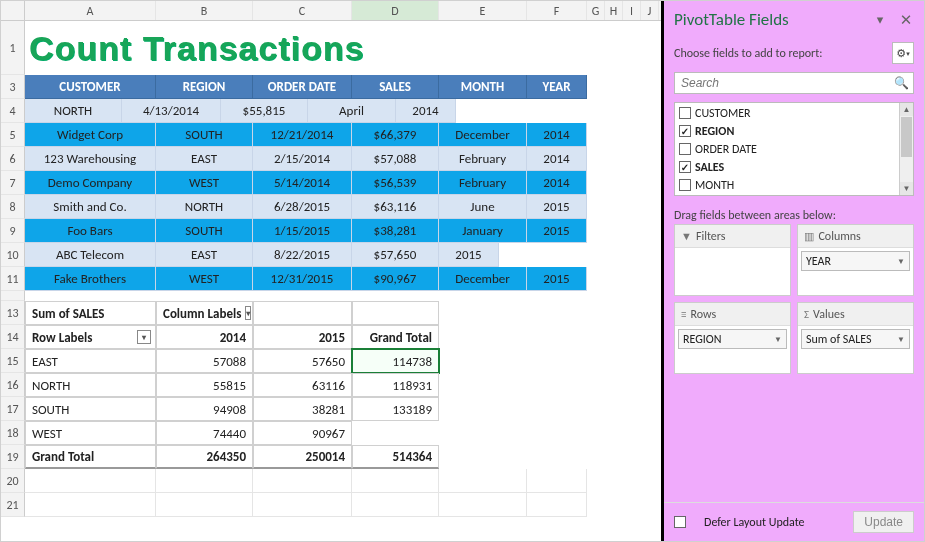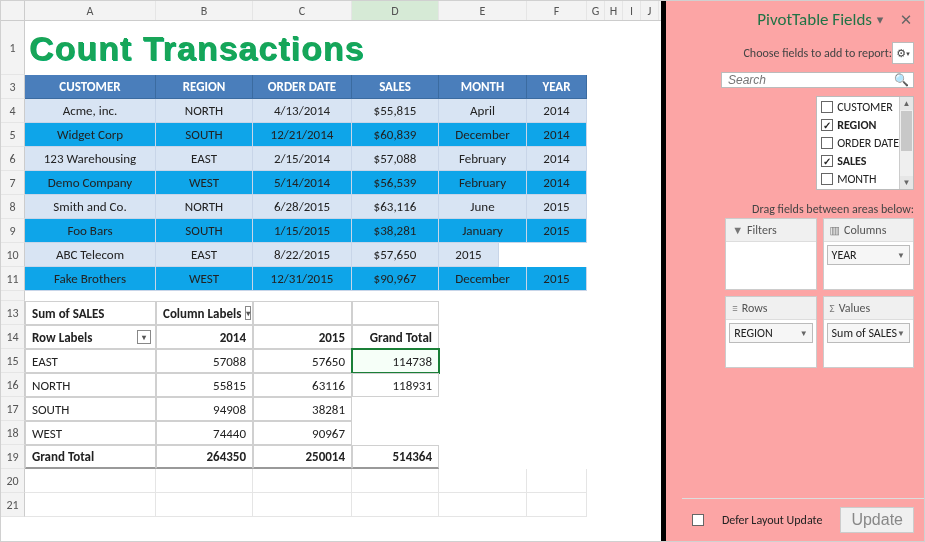--- a/index.html
+++ b/index.html
@@ -21,27 +21,27 @@
   .d-even{ background:#d8e4f3;}
   .d-odd{ background:#0ea5e9;}
   .d-cell{ border-right:1px solid #c8d5e8; border-bottom:1px solid #c8d5e8;}
   .pt-cell{ border:1px solid #d0d0d0; justify-content:flex-start; padding-left:6px;}
   .pt-cell.right{ justify-content:flex-end; padding-right:6px;}
   .pt-bold{ font-weight:bold;}
   .filter-btn{width:14px;height:14px;border:1px solid #888;background:#fff;margin-left:4px;display:inline-flex;align-items:center;justify-content:center;font-size:8px;color:#555}
   .active-cell{ outline:2px solid #1a7f37; outline-offset:-1px; background:#f6fff8;}
 
   
-  .panel{width:263px;background:#fca5a5;border-left:5px solid #000000;display:flex;flex-direction:column;align-items:flex-end;}
+  .panel{width:263px;background:#f0abfc;border-left:3px solid #000000;display:flex;flex-direction:column;}
   .panel-hdr{display:flex;align-items:center;padding:8px 10px;color:#217346;font-size:17px;}
   .panel-hdr .sp{flex:1}
   .panel-hdr .ico{width:16px;height:16px;display:inline-flex;align-items:center;justify-content:center;color:#666;font-size:13px;cursor:pointer;}
   .panel-sub{padding:4px 10px;font-size:12px;color:#444;display:flex;align-items:center}
   .gear{width:22px;height:22px;border:1px solid #bbb;background:#fff;margin-left:auto;display:inline-flex;align-items:center;justify-content:center;font-size:11px}
-  .search-row{display:flex;margin:4px 10px;border:1px solid #bbb;background:#fff;height:16px;align-items:center}
+  .search-row{display:flex;margin:4px 10px;border:1px solid #bbb;background:#fff;height:22px;align-items:center}
   .search-row input{flex:1;border:none;outline:none;font-size:12px;font-style:italic;color:#888;padding:0 6px;background:transparent}
   .mag{width:22px;text-align:center;color:#666;font-size:12px}
   .flist-wrap{margin:4px 10px;border:1px solid #bbb;background:#fff;height:94px;display:flex}
   .flist{flex:1;overflow:hidden;padding-top:1px}
   .fitem{display:flex;align-items:center;height:18px;font-size:12px;padding-left:4px;gap:4px}
   .cb{width:12px;height:12px;border:1px solid #666;display:inline-flex;align-items:center;justify-content:center;font-size:10px;color:#222;background:#fff}
   .cb.ck::after{content:"✓"}
   .fitem.bold{font-weight:bold}
   .scrl{width:14px;background:#efefef;border-left:1px solid #ccc;position:relative}
   .scrl .up,.scrl .dn{height:13px;text-align:center;font-size:8px;color:#666;line-height:13px;background:#e6e6e6}
@@ -50,21 +50,21 @@
   .drag-lbl{padding:8px 10px 2px;font-size:12px;color:#444}
   .zones{display:grid;grid-template-columns:1fr 1fr;grid-template-rows:auto auto;gap:6px;padding:0 10px}
   .zone{border:1px solid #ccc;background:#fff;min-height:72px;display:flex;flex-direction:column}
   .zone-h{display:flex;align-items:center;gap:4px;padding:4px 6px;background:#f0f0f0;border-bottom:1px solid #ddd;font-size:12px;color:#555}
   .zone-body{flex:1;padding:3px}
   .tag{border:1px solid #bbb;background:#f6f6f6;font-size:12px;padding:2px 4px;display:flex;align-items:center;justify-content:space-between;margin-bottom:3px}
   .car{font-size:8px;color:#666}
   .zone-ico{font-size:11px;color:#777}
 
   .panel-ftr{margin-top:auto;padding:8px 10px;display:flex;align-items:center;gap:18px;border-top:1px solid #ddd;font-size:12px}
-  .btn{border:1px solid #ccc;background:#f0f0f0;color:#888;padding:3px 10px;font-size:16px;margin-left:auto}
+  .btn{border:1px solid #ccc;background:#f0f0f0;color:#888;padding:3px 10px;font-size:12px;margin-left:auto}
 </style>
 </head>
 <body>
 
 <div class="app">
   <div class="sheet-area">
 
     <div class="col-headers">
       <div class="corner"></div>
       <div class="col-h c-A">A</div>
@@ -92,33 +92,32 @@
         <div class="cell hdr c-B">REGION</div>
         <div class="cell hdr c-C">ORDER DATE</div>
         <div class="cell hdr c-D">SALES</div>
         <div class="cell hdr c-E">MONTH</div>
         <div class="cell hdr c-F">YEAR</div>
       </div>
 
       <div id="data-rows">
           <div class="row">
             <div class="rh">4</div>
-  <div class="cell d-cell d-even c-A">Acme, inc.</div>
   <div class="cell d-cell d-even c-B">NORTH</div>
   <div class="cell d-cell d-even c-C">4/13/2014</div>
   <div class="cell d-cell d-even c-D">$55,815</div>
   <div class="cell d-cell d-even c-E">April</div>
   <div class="cell d-cell d-even c-F">2014</div>
           </div>
           <div class="row">
             <div class="rh">5</div>
   <div class="cell d-cell d-odd c-A">Widget Corp</div>
   <div class="cell d-cell d-odd c-B">SOUTH</div>
   <div class="cell d-cell d-odd c-C">12/21/2014</div>
-  <div class="cell d-cell d-odd c-D">$60,839</div>
+  <div class="cell d-cell d-odd c-D">$66,379</div>
   <div class="cell d-cell d-odd c-E">December</div>
   <div class="cell d-cell d-odd c-F">2014</div>
           </div>
           <div class="row">
             <div class="rh">6</div>
   <div class="cell d-cell d-even c-A">123 Warehousing</div>
   <div class="cell d-cell d-even c-B">EAST</div>
   <div class="cell d-cell d-even c-C">2/15/2014</div>
   <div class="cell d-cell d-even c-D">$57,088</div>
   <div class="cell d-cell d-even c-E">February</div>
@@ -209,20 +208,21 @@
   <div class="cell pt-cell c-A">NORTH</div>
   <div class="cell pt-cell right c-B">55815</div>
   <div class="cell pt-cell right c-C">63116</div>
   <div class="cell pt-cell right c-D">118931</div>
           </div>
           <div class="row">
             <div class="rh">17</div>
   <div class="cell pt-cell c-A">SOUTH</div>
   <div class="cell pt-cell right c-B">94908</div>
   <div class="cell pt-cell right c-C">38281</div>
+  <div class="cell pt-cell right c-D">133189</div>
           </div>
           <div class="row">
             <div class="rh">18</div>
   <div class="cell pt-cell c-A">WEST</div>
   <div class="cell pt-cell right c-B">74440</div>
   <div class="cell pt-cell right c-C">90967</div>
           </div>
         </div>
 
       <div class="row">

